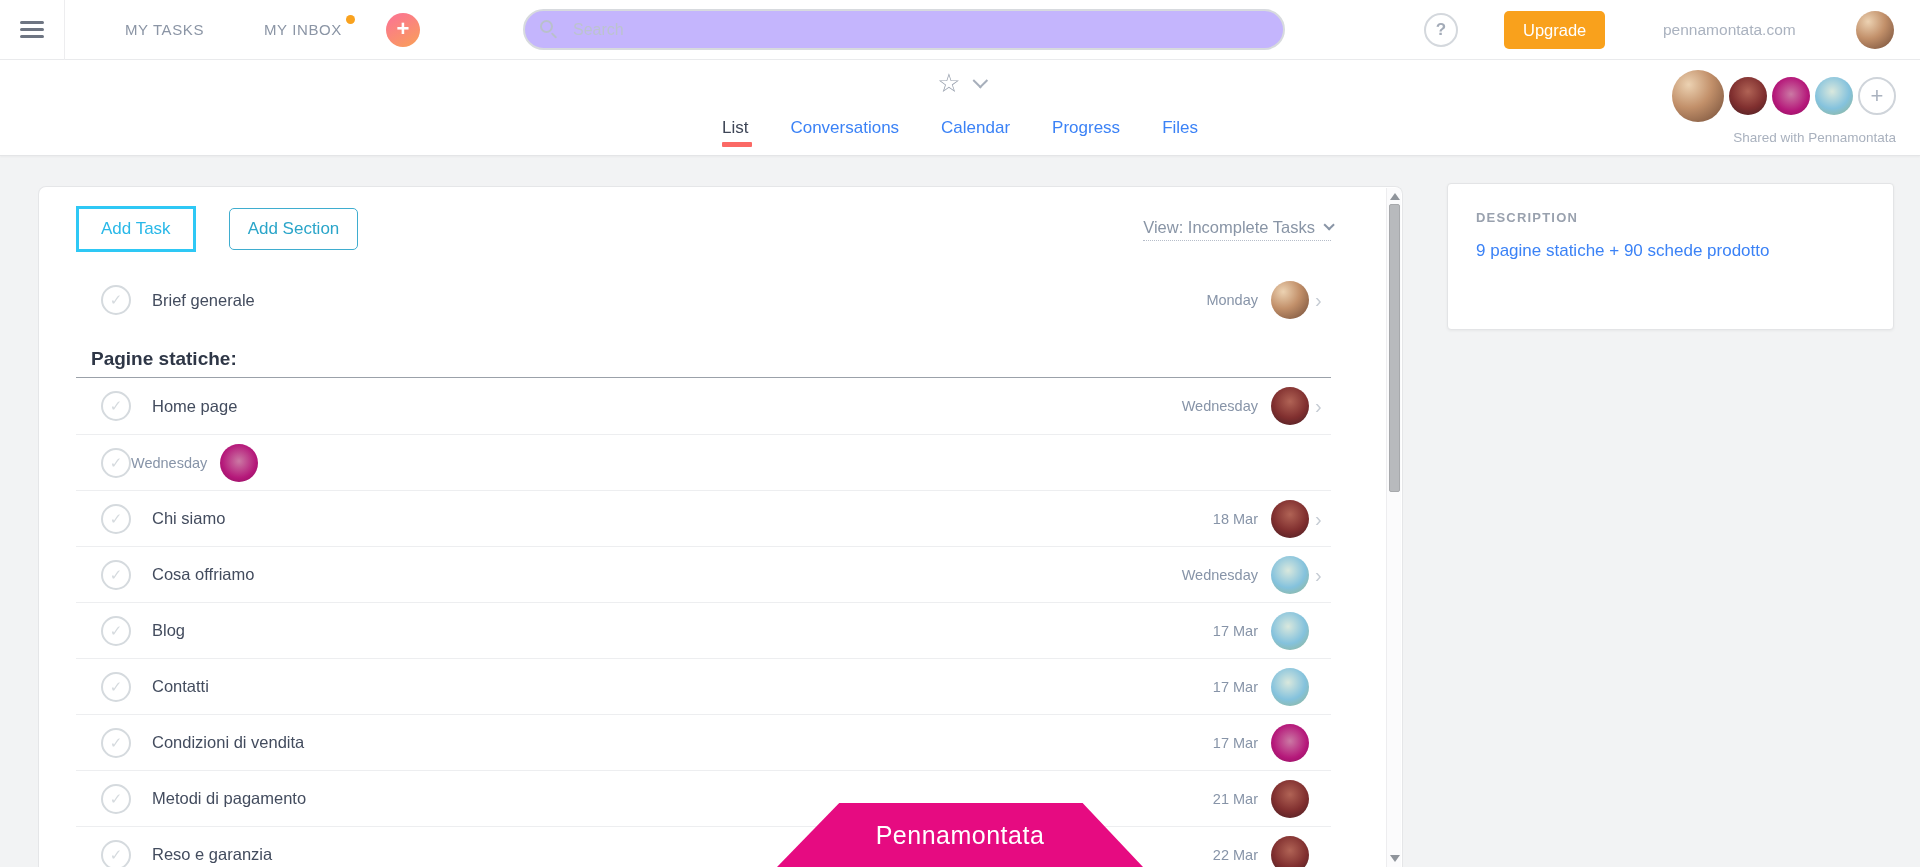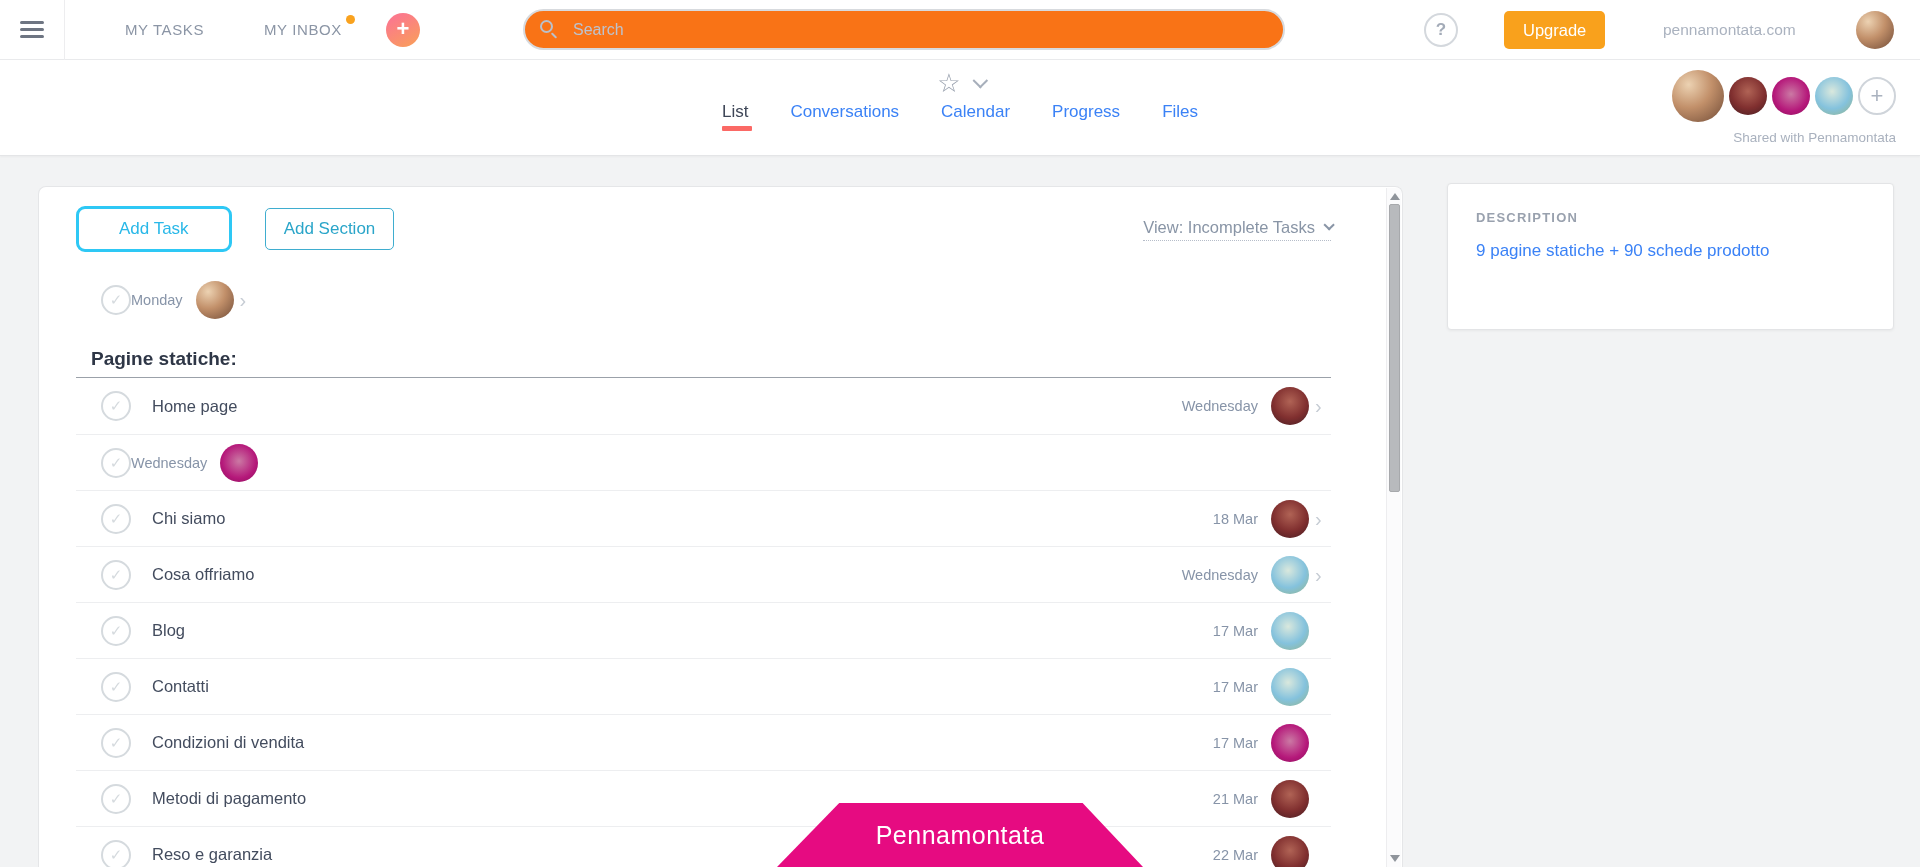--- a/index.html
+++ b/index.html
@@ -26,21 +26,21 @@
   }
   .inbox-dot { position:absolute; top:-6px; right:-13px; width:9px; height:9px; border-radius:50%; background:#f9a21e; }
   .quick-add {
     margin-left:44px; width:34px; height:34px; border-radius:50%;
     background:linear-gradient(150deg,#fb7a8b 20%,#f99e5a 95%);
     color:#fff; font-size:22px; line-height:31px; text-align:center; cursor:pointer; font-weight:bold;
   }
   .search-wrap { position:absolute; left:523px; top:9px; width:762px; height:41px; }
   .search-input {
     width:100%; height:100%; border:2px solid #d7dade; border-radius:21px;
-    padding:0 20px 0 48px; font-size:16px; color:#424b5c; outline:none; background:#f97316;
+    padding:0 20px 0 48px; font-size:16px; color:#424b5c; outline:none; background:#c4b5fd;
     font-family:"Liberation Sans", sans-serif;
   }
   .search-input::placeholder { color:#bcc3cf; }
   .mag { position:absolute; left:17px; top:11px; width:13px; height:13px; border:2px solid #b9c0cb; border-radius:50%; }
   .mag::after { content:""; position:absolute; left:11px; top:10px; width:2px; height:7px; background:#b9c0cb; transform:rotate(-45deg); border-radius:1px; }
   .help-btn {
     position:absolute; left:1424px; top:13px; width:34px; height:34px; border:2px solid #d4d8dd;
     border-radius:50%; color:#a3abb8; font-size:17px; font-weight:bold; text-align:center; line-height:30px; cursor:pointer;
   }
   .upgrade-btn {
@@ -63,21 +63,21 @@
   }
   .collapse-icon {
     position:absolute; left:10px; top:124px; color:#b6bcc6; font-size:22px;
     transform:rotate(-90deg); cursor:pointer; line-height:22px;
   }
   .ph-center { position:absolute; left:0; right:0; top:8px; display:flex; flex-direction:column; align-items:center; }
   .title-row { display:flex; align-items:center; gap:11px; }
   .star-icon { font-size:26px; color:#9aa2af; cursor:pointer; line-height:30px; }
   .project-title { font-size:29px; font-weight:bold; color:#f6bd1d; cursor:pointer; }
   .chev-down { width:11px; height:11px; border-right:2px solid #a7afbb; border-bottom:2px solid #a7afbb; transform:rotate(45deg) translateY(-4px); cursor:pointer; }
-  .tabs { display:flex; gap:42px; margin-top:4px; }
+  .tabs { display:flex; gap:42px; margin-top:20px; }
   .tab { position:relative; font-size:17px; color:#3b82f6; cursor:pointer; padding-bottom:9px; }
   .tab.active { color:#3e4657; }
   .tab.active::after { content:""; position:absolute; left:0; bottom:0; width:30px; height:5px; background:#fb6965; border-radius:1px; }
   .members-block { position:absolute; right:24px; top:10px; text-align:right; }
   .members-row { display:flex; align-items:center; justify-content:flex-end; gap:5px; }
   .members-row .avatar { width:38px; height:38px; cursor:pointer; }
   .members-row .avatar.lg { width:52px; height:52px; }
   .add-member-btn {
     width:38px; height:38px; border-radius:50%; border:2px solid #cfd4da; color:#aab2bf;
     font-size:22px; line-height:34px; text-align:center; cursor:pointer; background:#fff;
@@ -85,22 +85,22 @@
   .shared-label { margin-top:8px; font-size:13.5px; color:#a9b1be; }
 
   
   .main-card {
     position:absolute; left:38px; top:186px; width:1365px; height:681px;
     background:#fff; border:1px solid #e5e6e8; border-bottom:none;
     border-radius:8px 8px 0 0; padding:0 71px 0 37px; overflow:hidden; z-index:1;
   }
   .toolbar { display:flex; align-items:center; margin-top:19px; }
   .add-task-btn {
-    border:3px solid #2ec8f5; border-radius:9px; background:#fff; color:#29b8e8;
-    font-size:17px; padding:10px 40px; cursor:pointer; font-family:"Liberation Sans", sans-serif;
+    border:3px solid #2ec8f5; border-radius:0; background:#fff; color:#29b8e8;
+    font-size:17px; padding:10px 22px; cursor:pointer; font-family:"Liberation Sans", sans-serif;
   }
   .add-section-btn {
     border:1px solid #3fadcf; border-radius:5px; background:#fff; color:#2aa5c9;
     font-size:17px; padding:10px 18px; margin-left:33px; cursor:pointer; font-family:"Liberation Sans", sans-serif;
   }
   .view-dropdown {
     margin-left:auto; font-size:16.5px; color:#8995a6; cursor:pointer;
     border-bottom:1px dotted #b6bdc9; padding-bottom:3px; display:flex; align-items:center; gap:8px;
   }
   .view-dropdown .chev-down { width:8px; height:8px; border-color:#8995a6; transform:rotate(45deg) translateY(-3px); }
@@ -201,20 +201,21 @@
     <button class="add-task-btn">Add Task</button>
     <button class="add-section-btn">Add Section</button>
     <div class="view-dropdown">
       <span>View: Incomplete Tasks</span>
       <span class="chev-down"></span>
     </div>
   </div>
   <div class="task-list">
   <div class="task-row">
     <span class="check-circle">✓</span>
+    <span class="task-name">Brief generale</span>
     <span class="due-date">Monday</span>
     <span class="avatar av-a1"></span>
     <span class="row-chevron">›</span>
   </div>
 
   <div class="section-row">
     <span class="section-title">Pagine statiche:</span>
   </div>
 
   <div class="task-row">

